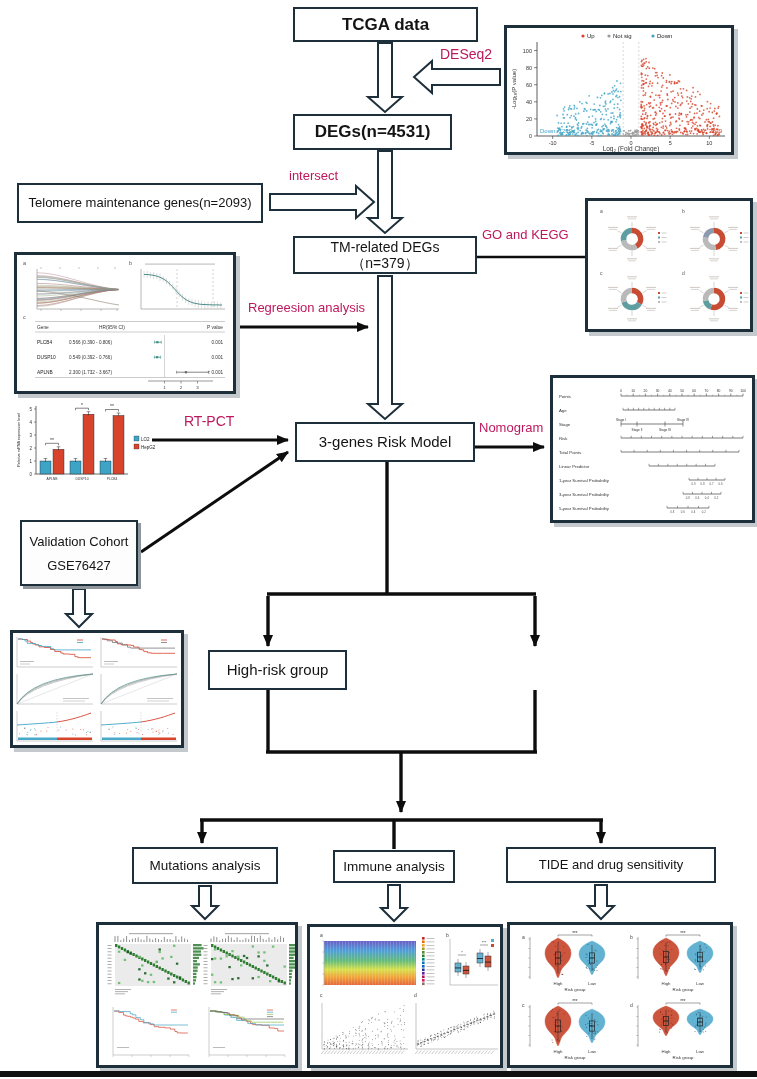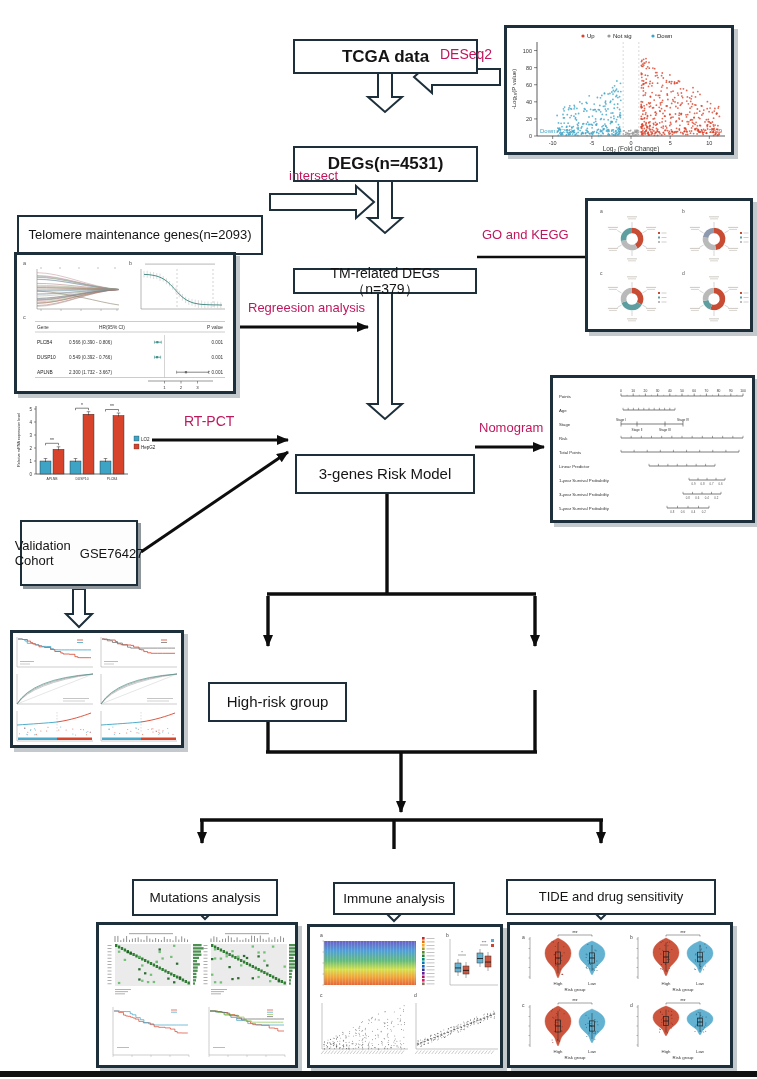--- a/index.html
+++ b/index.html
@@ -1,23 +1,23 @@
 <!DOCTYPE html>
 <html><head>
 <meta charset="utf-8">
 <style>
   html,body{margin:0;padding:0;background:#fff;}
   #fig{position:relative;width:757px;height:1079px;background:#fff;overflow:hidden;
        font-family:"Liberation Sans",sans-serif;color:#1a1a1a;}
   #connectors{position:absolute;left:0;top:0;width:757px;height:1079px;pointer-events:none;}
   .node{position:absolute;background:#fff;border:2px solid #1d2f3a;display:flex;
         align-items:center;justify-content:center;text-align:center;line-height:1.15;
-        color:#141414;box-sizing:border-box;margin-top:32px;}
+        color:#141414;box-sizing:border-box;}
   .vbox{position:absolute;background:#fdfdfd;border:2px solid #1d2f3a;box-shadow:3px 3px 0 #8f969c;
-        display:flex;align-items:center;justify-content:center;gap:9px;
+        display:flex;flex-direction:column;align-items:center;justify-content:center;gap:9px;
         box-sizing:border-box;font-size:13px;color:#141414;}
   .elabel{position:absolute;color:#be185d;white-space:nowrap;}
   .panel{position:absolute;background:#fff;border:3px solid #1d2f3a;box-shadow:4px 4px 0 #c3c9cd;
          box-sizing:border-box;}
   .chartbox{position:absolute;}
   .panel svg,.chartbox svg{display:block;}
   svg text{font-family:"Liberation Sans",sans-serif;}
   #bottomrule{position:absolute;left:0;top:1071px;width:757px;height:6px;background:#111;}
 </style>
 </head>
@@ -52,23 +52,23 @@
       <line x1="601" y1="821" x2="601" y2="843" stroke="#0d0d0d" stroke-width="3.4" marker-end="url(#ah)"></line>
       <line x1="394" y1="820" x2="394" y2="849" stroke="#0d0d0d" stroke-width="3.4"></line>
       <line x1="477" y1="257" x2="586" y2="257" stroke="#0d0d0d" stroke-width="2.4"></line>
       <line x1="236" y1="327" x2="368" y2="327" stroke="#0d0d0d" stroke-width="3" marker-end="url(#ah)"></line>
       <line x1="152" y1="440" x2="288" y2="440" stroke="#0d0d0d" stroke-width="3" marker-end="url(#ah)"></line>
       <line x1="141" y1="552" x2="288" y2="452" stroke="#0d0d0d" stroke-width="3" marker-end="url(#ah)"></line>
       <line x1="475" y1="447" x2="544" y2="447" stroke="#0d0d0d" stroke-width="3" marker-end="url(#ah)"></line>
     </svg>
 
   <div class="node" style="left:293px;top:7px;width:185px;height:35px;font-size:17px;font-weight:600">TCGA data</div>
-  <div class="node" style="left:293px;top:114px;width:185px;height:36px;font-size:17px;font-weight:600">DEGs(n=4531)</div>
+  <div class="node" style="left:293px;top:114px;width:159px;height:36px;font-size:17px;font-weight:600">DEGs(n=4531)</div>
   <div class="node" style="left:17px;top:183px;width:246px;height:40px;font-size:13px">Telomere maintenance genes(n=2093)</div>
-  <div class="node" style="left:293px;top:236px;width:184px;height:26px;font-size:14px">TM-related DEGs （n=379）</div>
+  <div class="node" style="left:293px;top:236px;width:184px;height:38px;font-size:14px">TM-related DEGs （n=379）</div>
   <div class="node" style="left:295px;top:422px;width:180px;height:40px;font-size:15px">3-genes Risk Model</div>
   <div class="vbox" style="left:20px;top:520px;width:118px;height:66px">
     <span>Validation Cohort</span>
     <span>GSE76427</span>
   </div>
   <div class="node" style="left:208px;top:650px;width:139px;height:40px;font-size:15px">High-risk group</div>
   <div class="node" style="left:132px;top:847px;width:146px;height:37px;font-size:13.5px">Mutations analysis</div>
   <div class="node" style="left:333px;top:850px;width:122px;height:33px;font-size:13.5px">Immune analysis</div>
   <div class="node" style="left:506px;top:847px;width:210px;height:36px;font-size:13px">TIDE and drug sensitivity</div>
 

